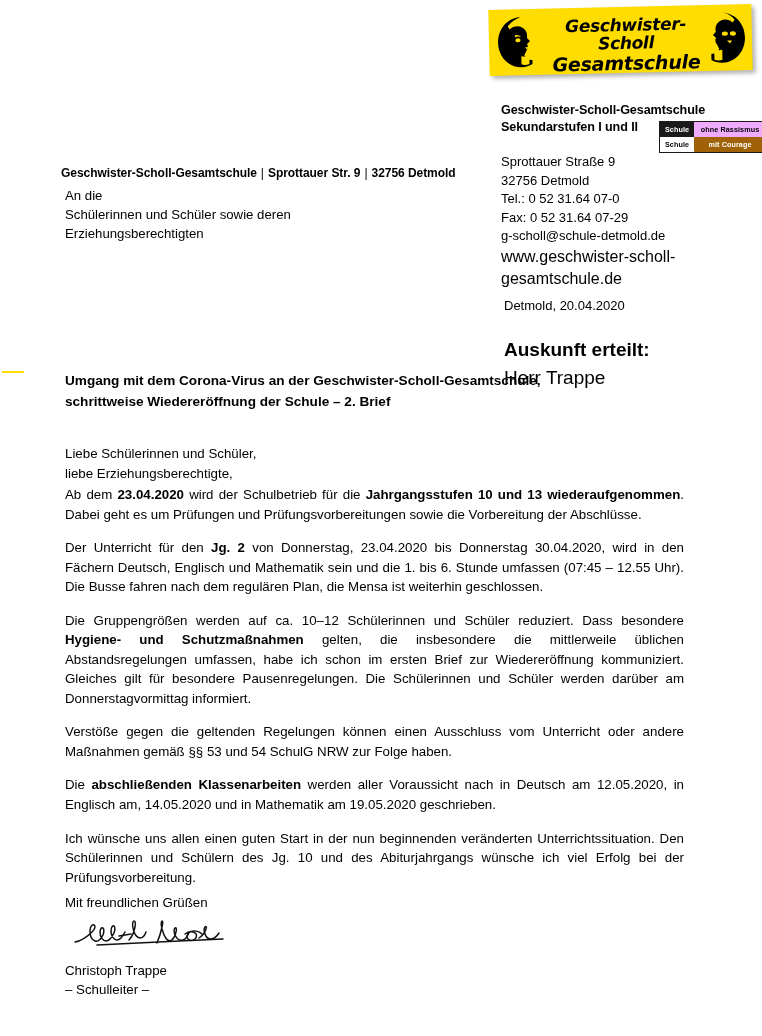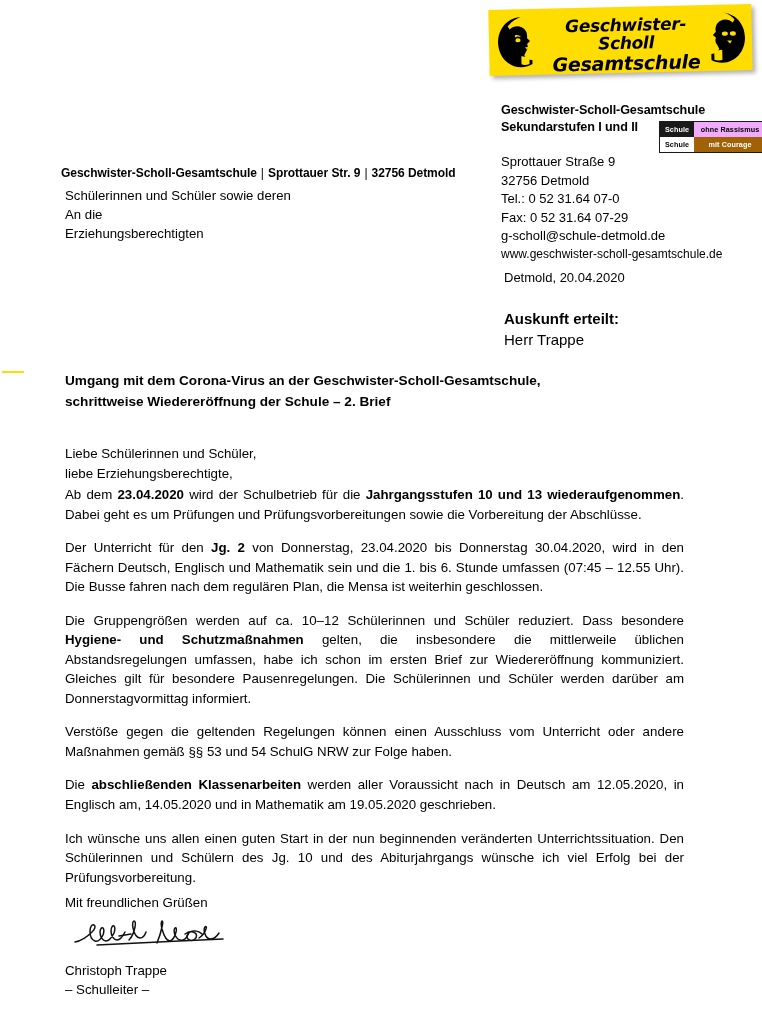--- a/index.html
+++ b/index.html
@@ -98,30 +98,30 @@
   .badge-right-light { background: #f0abfc; color: #000000; flex: 1; }
   .badge-right-dark { background: #a16207; color: #ffffff; flex: 1; }
   .badge-row.row1 { padding: 1px 1px 0 1px; }
   .badge-row.row2 { padding: 0 1px 1px 1px; }
 
   #contact-lines {
     margin-top: 17px;
     font-size: 13px;
     line-height: 1.42;
   }
-  #contact-lines .www { font-size: 12px; }
+  #contact-lines .www { font-size: 16px; }
   #date-line {
     margin-top: 7px;
     font-size: 13px;
     padding-left: 3px;
   }
   #auskunft {
     margin-top: 23px;
     padding-left: 3px;
-    font-size: 15px;
+    font-size: 19px;
     line-height: 1.45;
   }
   #auskunft .lbl { font-weight: bold; }
 
   
   #sender-line {
     position: absolute;
     left: 61px;
     top: 166px;
     font-size: 12px;
@@ -248,22 +248,22 @@
       <div class="lbl">Auskunft erteilt:</div>
       <div>Herr Trappe</div>
     </div>
   </div>
 
   <div id="sender-line">
     <span>Geschwister-Scholl-Gesamtschule</span><span class="sep">|</span><span>Sprottauer Str. 9</span><span class="sep">|</span><span>32756 Detmold</span>
   </div>
 
   <div id="recipient">
+    <div>An die</div>
     <div>Schülerinnen und Schüler sowie deren</div>
-    <div>An die</div>
     <div>Erziehungsberechtigten</div>
   </div>
 
   <div id="fold-mark"></div>
 
   <div id="subject">
     <div>Umgang mit dem Corona-Virus an der Geschwister-Scholl-Gesamtschule,</div>
     <div>schrittweise Wiedereröffnung der Schule – 2. Brief</div>
   </div>
 

